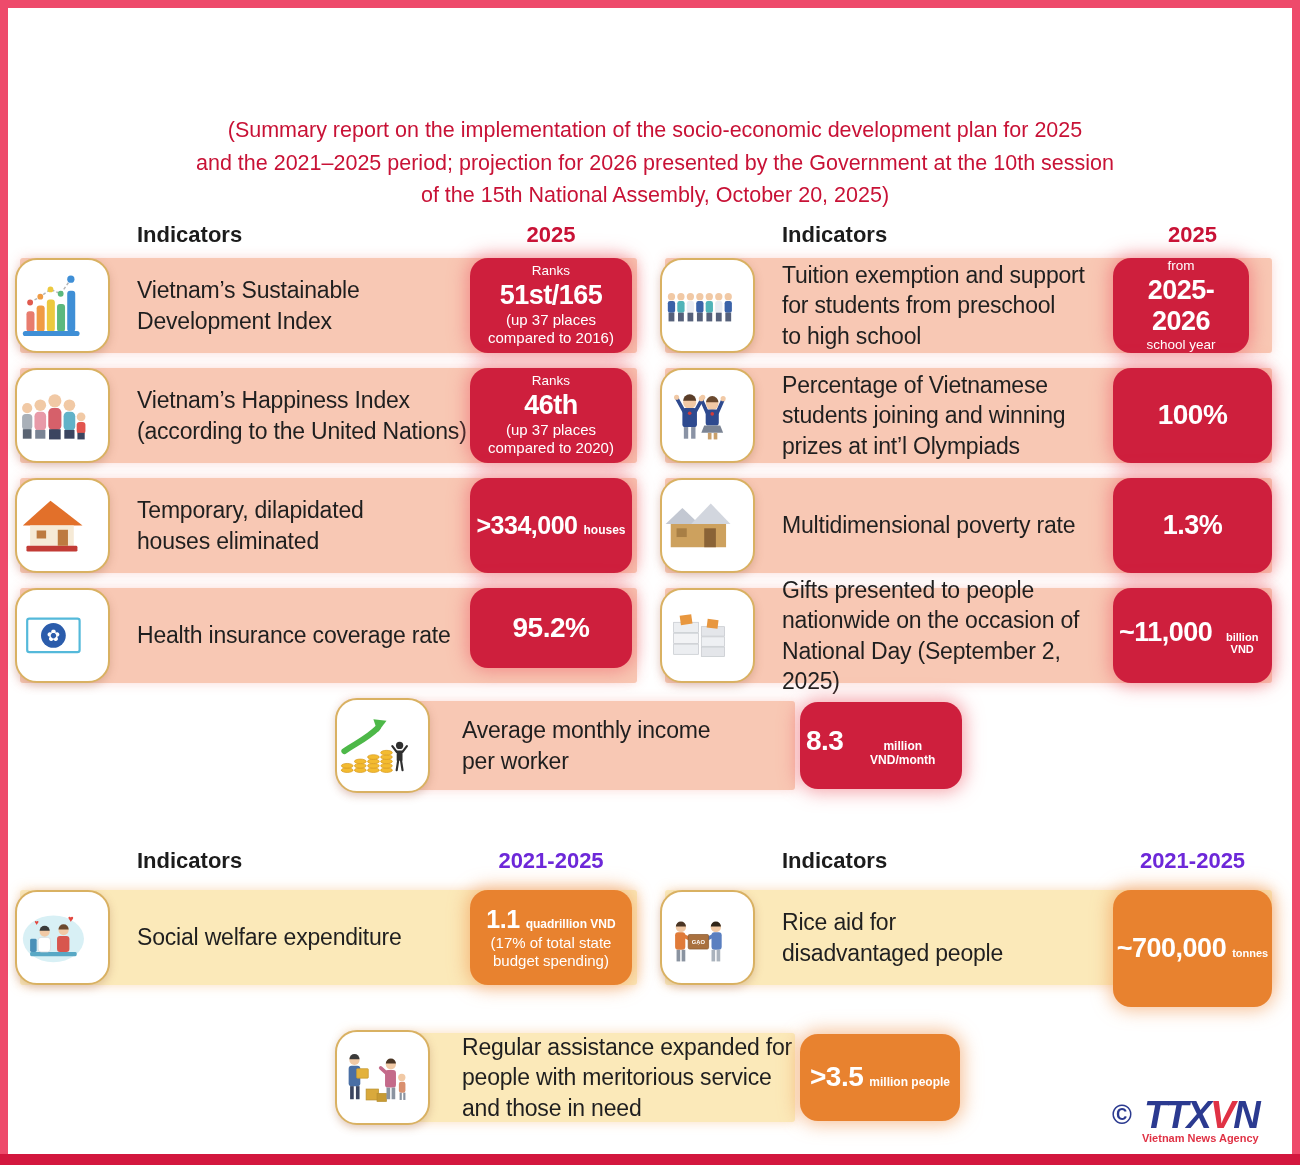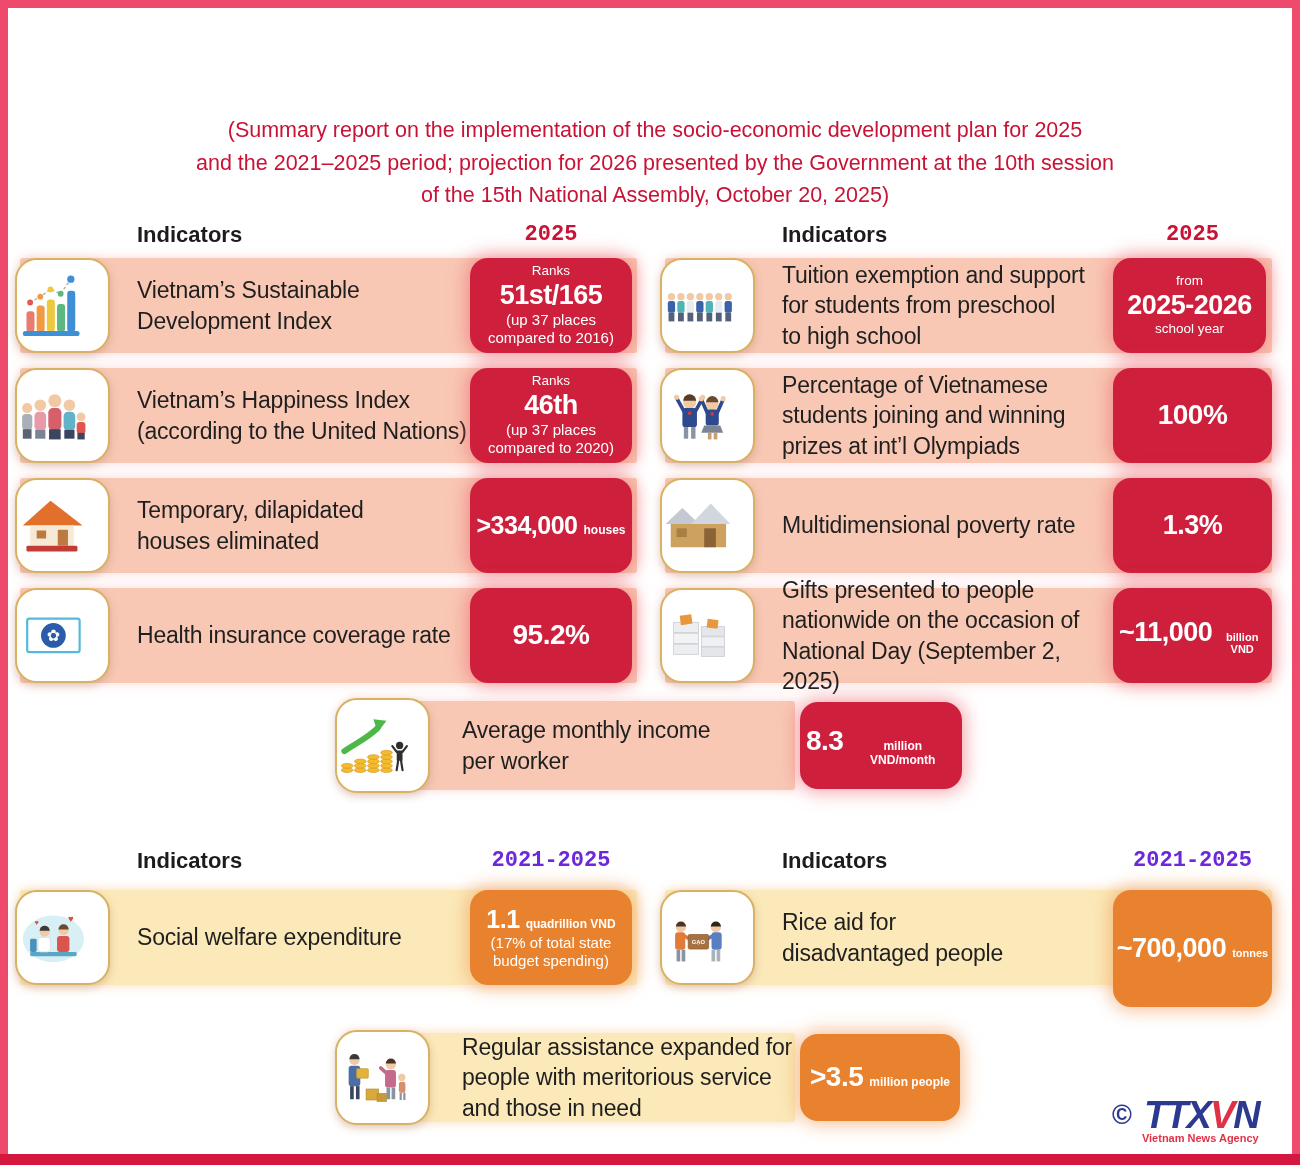--- a/index.html
+++ b/index.html
@@ -11,21 +11,21 @@
   .edge{background:#ee4a6b;}
   .title{
     left:0;right:0;top:27px;text-align:center;font-weight:bold;font-size:26px;
     line-height:35px;color:#c81236;white-space:pre-line;letter-spacing:-0.2px;
   }
   .subtitle{
     left:0;right:0;top:114px;text-align:center;font-size:21.5px;line-height:32.5px;
     color:#c81236;white-space:pre-line;font-weight:500;margin-left:10px;
   }
   .colhead{font-weight:bold;font-size:22px;color:#1c1c1c;}
-  .colyear{font-weight:bold;font-size:22px;color:#c81236;text-align:center;font-family:Liberation Mono, monospace;}
+  .colyear{font-weight:bold;font-size:22px;color:#c81236;text-align:center;}
   .colyear.orange{color:#6d28d9;}
   .bar{background:#f8c8b4;border-radius:3px;box-shadow:0 0 12px rgba(242,130,120,.30);}
   .bar.yellow{background:#fbe9b9;box-shadow:0 0 12px rgba(245,170,90,.40);}
   .iconbox{
     background:#fff;border:2.5px solid #d9b162;border-radius:22px;box-sizing:border-box;
     box-shadow:0 3px 8px rgba(150,90,60,.28);display:flex;align-items:center;justify-content:center;
   }
   .iconbox svg{width:80%;height:80%;display:block;}
   .label{
     font-size:23px;color:#1f1f1f;line-height:1.32;white-space:pre-line;
@@ -171,21 +171,21 @@
     <div class="abs iconbox" style="left:15px;top:588px;width:95px;height:95px">
       <span>
           <svg viewBox="0 0 100 100">
         <rect x="14" y="27" width="72" height="46" rx="3" fill="#fff" stroke="#54b9da" stroke-width="3"></rect>
         <circle cx="50" cy="50" r="17" fill="#2b5cab"></circle>
         <text x="50" y="58" text-anchor="middle" font-size="22" fill="#fff">✿</text>
       </svg>
         </span>
     </div>
     <div class="abs label" style="left:137px;top:588px;width:330px;height:95px">Health insurance coverage rate</div>
-    <div class="abs badge" style="left:470px;top:588px;width:162px;height:95px">
+    <div class="abs badge" style="left:470px;top:588px;width:162px;height:80px">
       <div class="b-big xl">95.2%</div>
     </div>
   </div>
 
   <div>
     <div class="abs bar" style="left:665px;top:258px;width:607px;height:95px"></div>
     <div class="abs iconbox" style="left:660px;top:258px;width:95px;height:95px">
       <span>
           <svg viewBox="0 0 100 100">
         <circle cx="13" cy="38" r="5" fill="#f1c9a5"></circle>
@@ -208,21 +208,21 @@
             <rect x="74" y="60" width="8" height="12" fill="#55607a"></rect>
         <circle cx="91" cy="38" r="5" fill="#f1c9a5"></circle>
             <rect x="86" y="44" width="10" height="16" rx="3" fill="#3a62a8"></rect>
             <rect x="87" y="60" width="8" height="12" fill="#55607a"></rect>
       </svg>
         </span>
     </div>
     <div class="abs label" style="left:782px;top:258px;width:335px;height:95px">Tuition exemption and support
 for students from preschool
 to high school</div>
-    <div class="abs badge" style="left:1113px;top:258px;width:153px;height:95px">
+    <div class="abs badge" style="left:1113px;top:258px;width:136px;height:95px">
       <div class="b-top">from</div>
       <div class="b-big">2025-2026</div>
       <div class="b-sub" style="font-size:13.5px">school year</div>
     </div>
   </div>
 
   <div>
     <div class="abs bar" style="left:665px;top:368px;width:607px;height:95px"></div>
     <div class="abs iconbox" style="left:660px;top:368px;width:95px;height:95px">
       <span>

